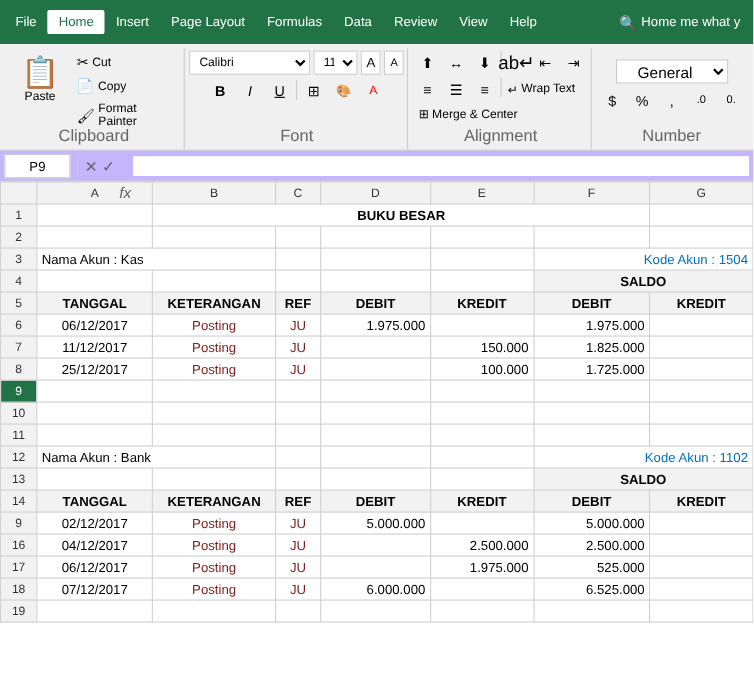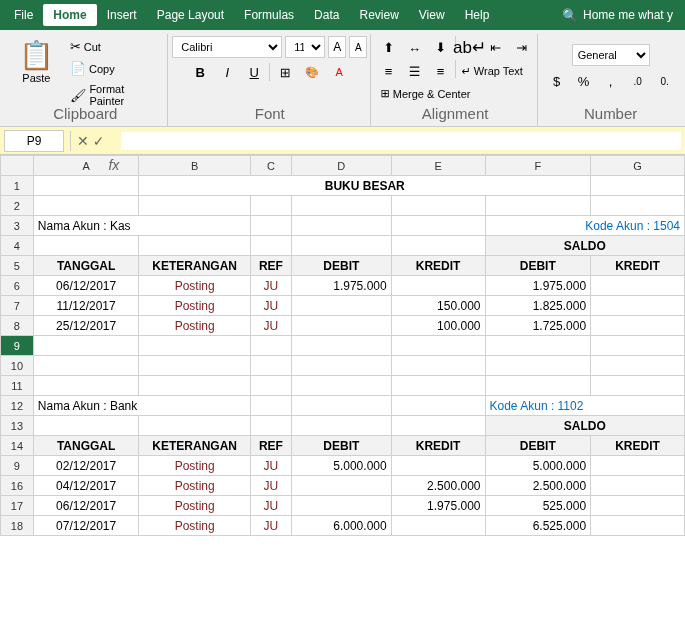--- a/index.html
+++ b/index.html
@@ -3,31 +3,31 @@
   <meta charset="utf-8">
   <style>
     * { margin: 0; padding: 0; box-sizing: border-box; }
     body { font-family: 'Segoe UI', Arial, sans-serif; font-size: 12px; background: #fff; width: 685px; height: 617px; overflow: hidden; }
 
     
     .menu-bar {
       background: #217346;
       display: flex;
       align-items: center;
-      height: 30px;
+      height: 40px;
       padding: 0 4px;
     }
     .menu-item {
       color: white;
       padding: 4px 10px;
       font-size: 12px;
       cursor: pointer;
       border-radius: 2px;
     }
-    .menu-item.active { background: white; color: #217346; font-weight: bold; }
+    .menu-item.active { background: white; color: #217346; font-weight: normal; }
     .menu-right {
       margin-left: auto;
       color: white;
       font-size: 12px;
       padding: 4px 8px;
       display: flex;
       align-items: center;
       gap: 4px;
     }
 
@@ -98,29 +98,29 @@
     }
     .sz-btn { border: 1px solid #ccc; background: white; width: 18px; height: 22px; cursor: pointer; font-size: 12px; display: flex; align-items: center; justify-content: center; }
 
     
     .align-section { display: flex; flex-direction: column; gap: 2px; }
     .align-row { display: flex; gap: 2px; }
     .a-btn { border: 1px solid transparent; background: transparent; width: 24px; height: 22px; cursor: pointer; font-size: 13px; display: flex; align-items: center; justify-content: center; border-radius: 2px; }
     .wrap-btn { border: 1px solid transparent; background: transparent; padding: 2px 8px; font-size: 11px; cursor: pointer; display: flex; align-items: center; gap: 3px; border-radius: 2px; white-space: nowrap; }
 
     
-    .num-dropdown { border: 1px solid #ccc; background: white; padding: 2px 1px; font-size: 11px; width: 78px; height: 22px; }
+    .num-dropdown { border: 1px solid #ccc; background: white; padding: 2px 15px; font-size: 14px; width: 102px; height: 22px; }
 
     
     .formula-bar {
       display: flex;
       align-items: center;
       height: 28px;
       border-bottom: 1px solid #ccc;
-      background: #fef9c3;
+      background: #c4b5fd;
       padding: 0 4px;
       gap: 2px;
     }
     .cell-ref {
       border: 1px solid #ccc;
       width: 60px;
       height: 22px;
       font-size: 12px;
       padding: 2px 4px;
       text-align: center;
@@ -426,21 +426,21 @@
         <td></td>
         <td></td>
       </tr>
 
       <tr>
         <td class="row-header">12</td>
         <td colspan="2">Nama Akun : Bank</td>
         <td></td>
         <td></td>
         <td></td>
-        <td colspan="2" style="color:#0070C0; ">Kode Akun : 1102</td>
+        <td colspan="2" style="color:#0070C0; text-align:right;">Kode Akun : 1102</td>
       </tr>
 
       <tr>
         <td class="row-header">13</td>
         <td></td>
         <td></td>
         <td></td>
         <td></td>
         <td></td>
         <td colspan="2" class="center bold" style="font-weight:bold; text-align:center; background:#f2f2f2;">SALDO</td>
@@ -494,15 +494,25 @@
         <td class="row-header">18</td>
         <td class="center">07/12/2017</td>
         <td class="center blue">Posting</td>
         <td class="center blue">JU</td>
         <td class="right">6.000.000</td>
         <td class="right"></td>
         <td class="right">6.525.000</td>
         <td class="right"></td>
       </tr>
 
+      <tr>
+        <td class="row-header">19</td>
+        <td></td>
+        <td></td>
+        <td></td>
+        <td></td>
+        <td></td>
+        <td></td>
+        <td></td>
+      </tr>
     </tbody>
   </table>
 </div>
 
 </body></html>

